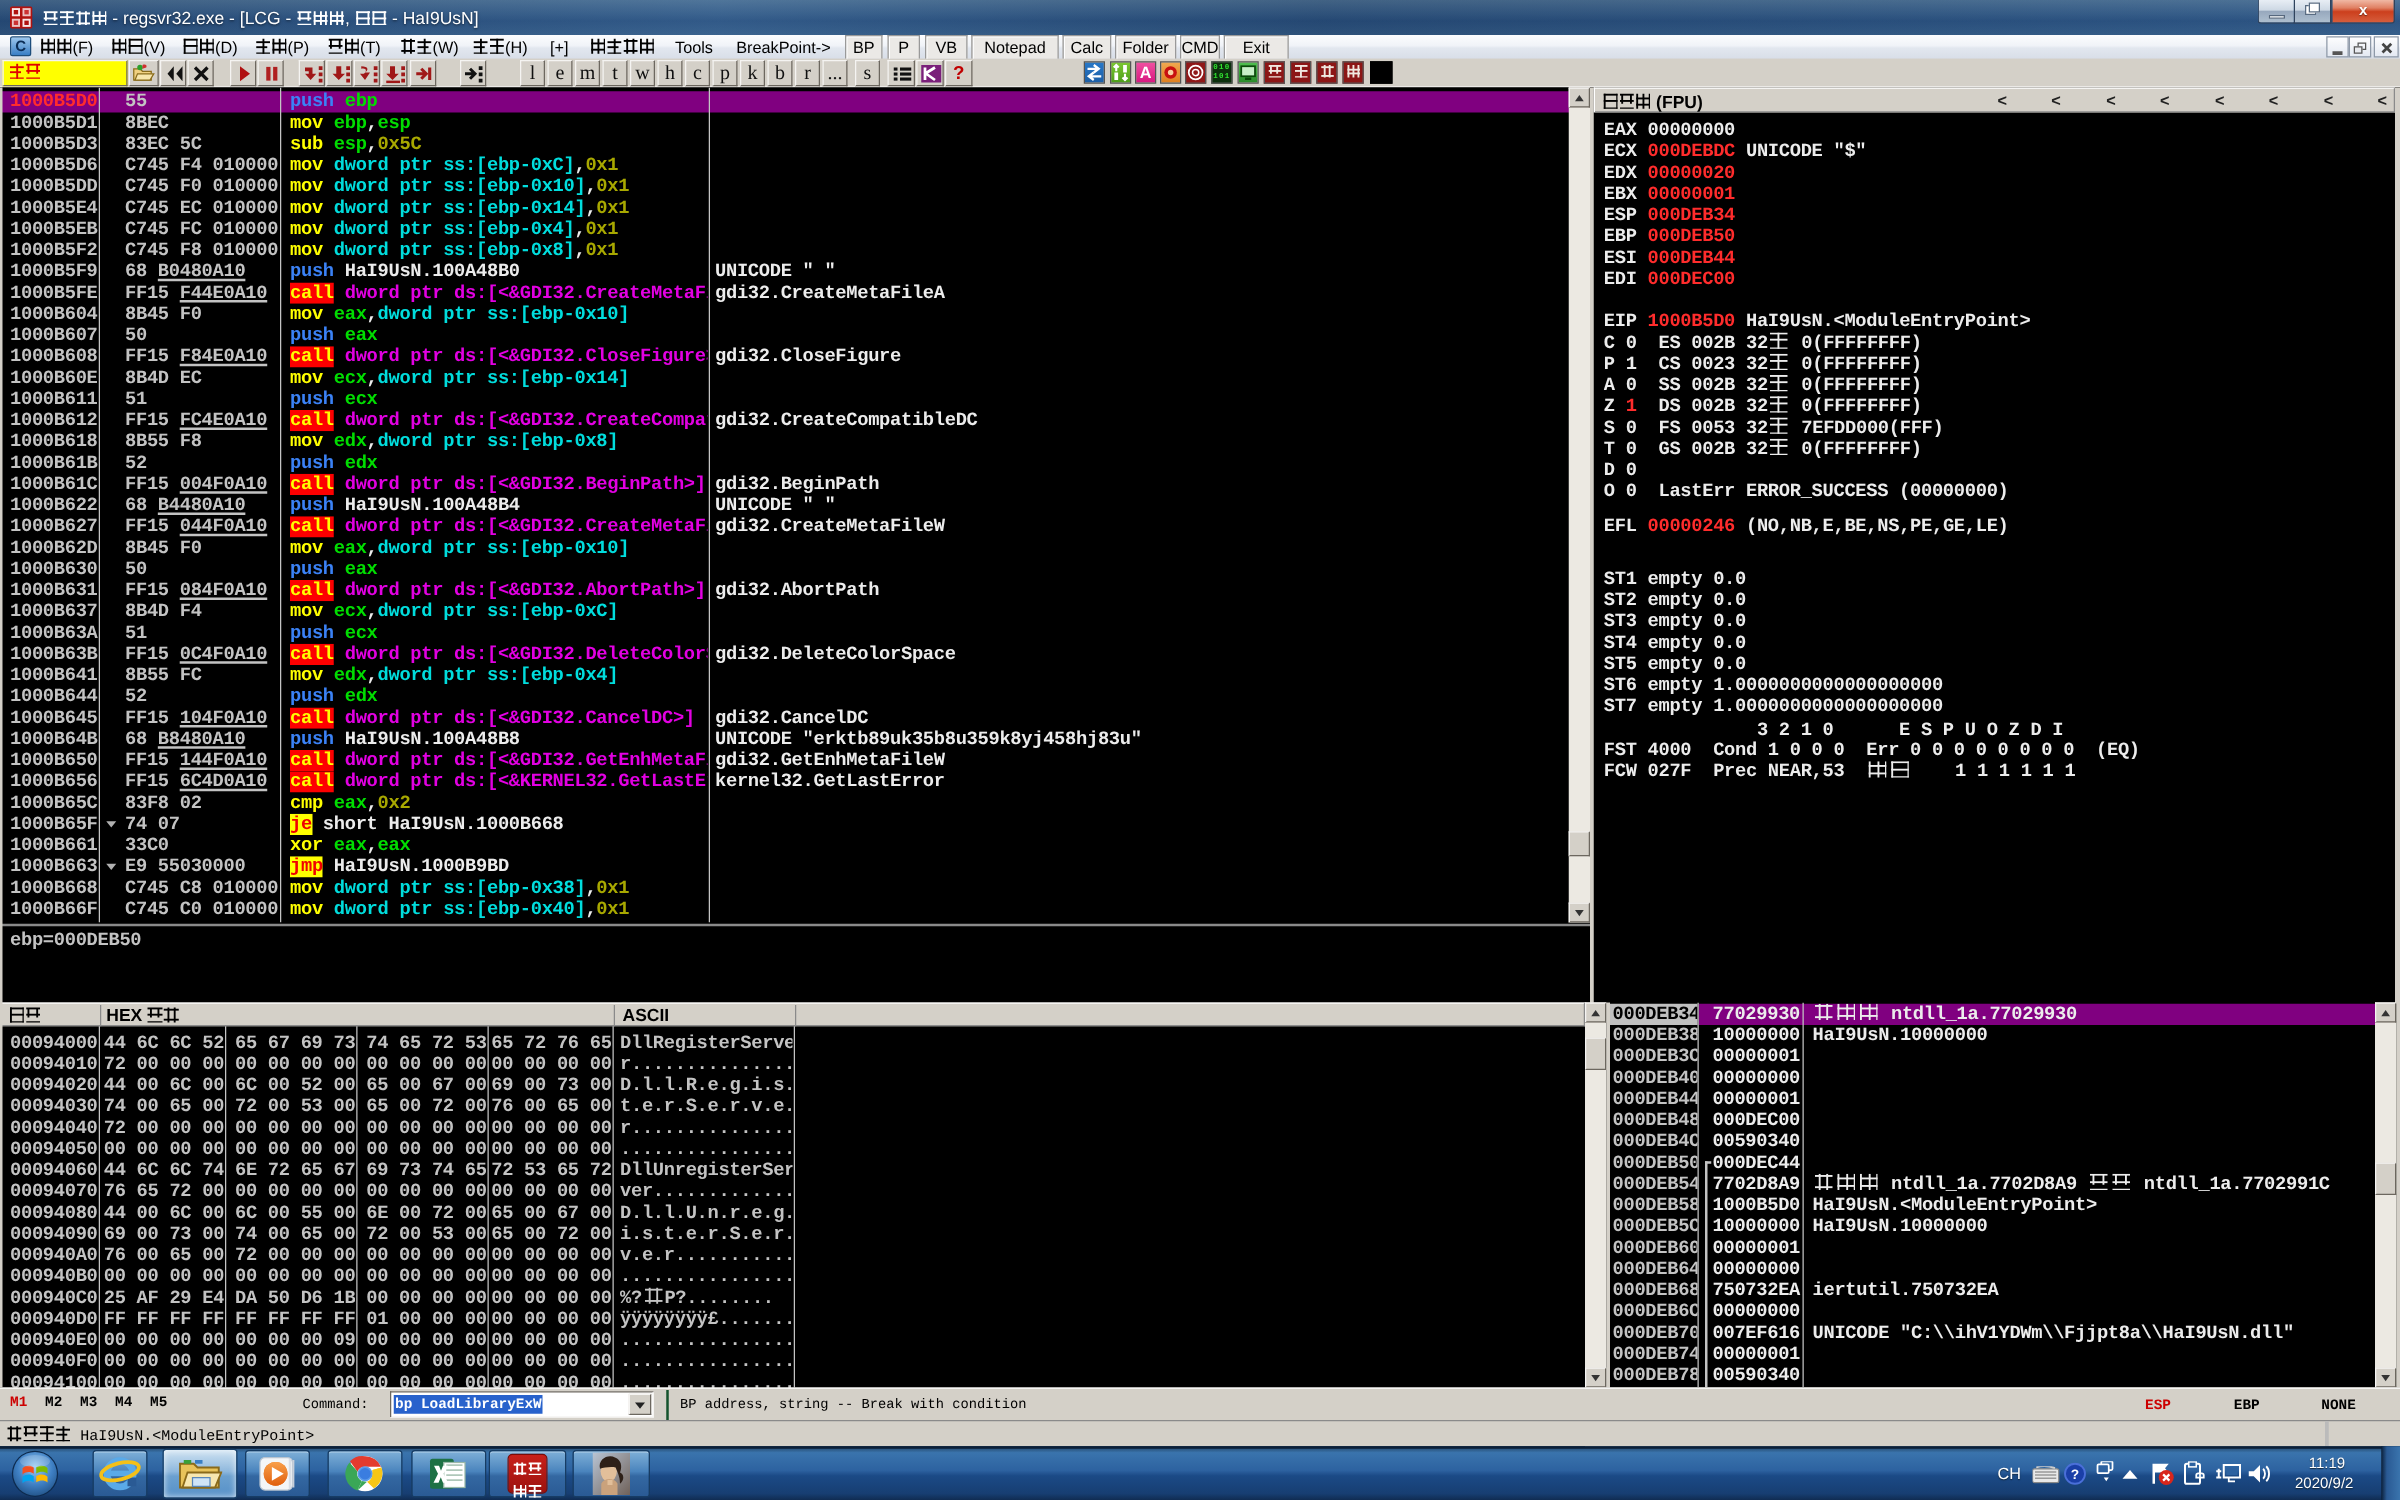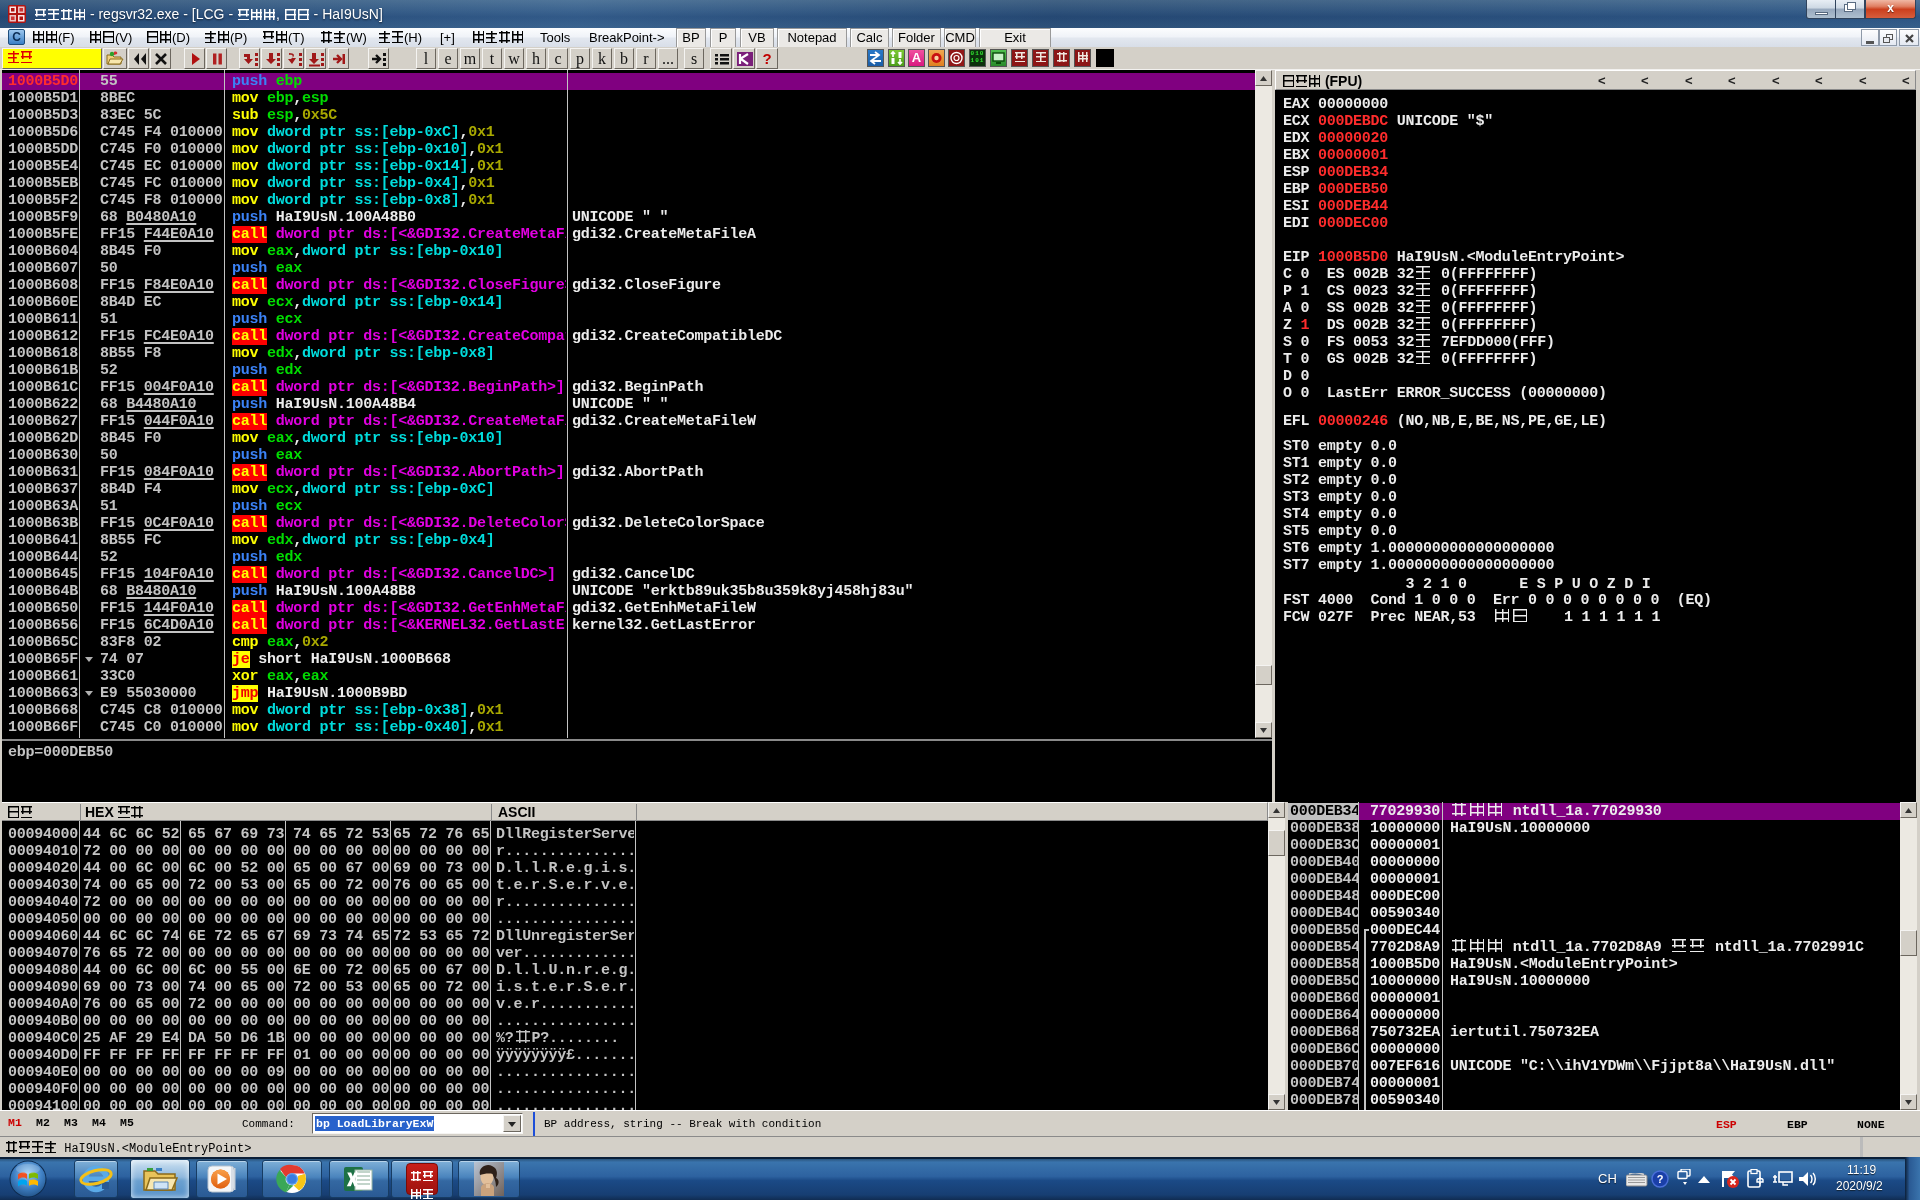--- a/index.html
+++ b/index.html
@@ -60,21 +60,21 @@
 <div class="abs" style="left:472px;top:2px;font:13px/16px 'Liberation Sans',sans-serif;color:#000"><i class="cju p5"></i><i class="cju p4"></i><i class="cju p2"></i><i class="cju p5"></i></div>
 <div class="abs" style="left:540px;top:2px;font:13px/16px 'Liberation Sans',sans-serif;color:#000">Tools</div>
 <div class="abs" style="left:589px;top:2px;font:13px/16px 'Liberation Sans',sans-serif;color:#000">BreakPoint-&gt;</div>
 <div class="abs" style="left:676px;top:0px;width:30px;height:19px;background:#ebe9e6;border:1px solid #999;border-bottom:none;box-shadow:inset 1px 1px 0 #fff;font:13px/18px 'Liberation Sans',sans-serif;color:#000;text-align:center">BP</div>
 <div class="abs" style="left:710px;top:0px;width:26px;height:19px;background:#ebe9e6;border:1px solid #999;border-bottom:none;box-shadow:inset 1px 1px 0 #fff;font:13px/18px 'Liberation Sans',sans-serif;color:#000;text-align:center">P</div>
 <div class="abs" style="left:740px;top:0px;width:34px;height:19px;background:#ebe9e6;border:1px solid #999;border-bottom:none;box-shadow:inset 1px 1px 0 #fff;font:13px/18px 'Liberation Sans',sans-serif;color:#000;text-align:center">VB</div>
 <div class="abs" style="left:777px;top:0px;width:70px;height:19px;background:#ebe9e6;border:1px solid #999;border-bottom:none;box-shadow:inset 1px 1px 0 #fff;font:13px/18px 'Liberation Sans',sans-serif;color:#000;text-align:center">Notepad</div>
 <div class="abs" style="left:850px;top:0px;width:39px;height:19px;background:#ebe9e6;border:1px solid #999;border-bottom:none;box-shadow:inset 1px 1px 0 #fff;font:13px/18px 'Liberation Sans',sans-serif;color:#000;text-align:center">Calc</div>
 <div class="abs" style="left:892px;top:0px;width:49px;height:19px;background:#ebe9e6;border:1px solid #999;border-bottom:none;box-shadow:inset 1px 1px 0 #fff;font:13px/18px 'Liberation Sans',sans-serif;color:#000;text-align:center">Folder</div>
 <div class="abs" style="left:944px;top:0px;width:32px;height:19px;background:#ebe9e6;border:1px solid #999;border-bottom:none;box-shadow:inset 1px 1px 0 #fff;font:13px/18px 'Liberation Sans',sans-serif;color:#000;text-align:center">CMD</div>
-<div class="abs" style="left:979px;top:0px;width:72px;height:19px;background:#ebe9e6;border:1px solid #999;border-bottom:none;box-shadow:inset 1px 1px 0 #fff;font:13px/18px 'Liberation Sans',sans-serif;color:#000;text-align:center">Exit</div>
+<div class="abs" style="left:979px;top:0px;width:52px;height:19px;background:#ebe9e6;border:1px solid #999;border-bottom:none;box-shadow:inset 1px 1px 0 #fff;font:13px/18px 'Liberation Sans',sans-serif;color:#000;text-align:center">Exit</div>
 <div class="abs" style="left:1861px;top:1px;width:18px;height:17px;background:linear-gradient(180deg,#fdfdfe,#e4e9f2);border:1px solid #8e99a8;position:absolute">
       <div class="abs" style="left:4px;top:11px;width:8px;height:2.5px;background:#555"></div>
     </div>
 <div class="abs" style="left:1879px;top:1px;width:18px;height:17px;background:linear-gradient(180deg,#fdfdfe,#e4e9f2);border:1px solid #8e99a8;position:absolute">
       <div class="abs" style="left:6px;top:4px;width:7px;height:6px;border:1.5px solid #555"></div>
       <div class="abs" style="left:3px;top:7px;width:7px;height:6px;border:1.5px solid #555;background:#e8eaef"></div>
     </div>
 <div class="abs" style="left:1899px;top:1px;width:20px;height:17px;background:linear-gradient(180deg,#fdfdfe,#e4e9f2);border:1px solid #8e99a8;position:absolute">
       <svg width="18" height="16" style="position:absolute;left:1px;top:1px">
         <path d="M5 4 L12 11 M12 4 L5 11" stroke="#444" stroke-width="2.2"></path>
@@ -416,21 +416,20 @@
 <div class="row" style="left:8px;top:179px;width:630px"><span class="w">EIP </span><span class="rd">1000B5D0</span><span class="w"> HaI9UsN.&lt;ModuleEntryPoint&gt;</span></div>
 <div class="row" style="left:8px;top:196px;width:630px"><span class="w">C 0  ES 002B 32</span><span class="w"><i class="cjm p0"></i></span><span class="w"> 0(FFFFFFFF)</span></div>
 <div class="row" style="left:8px;top:213px;width:630px"><span class="w">P 1  CS 0023 32</span><span class="w"><i class="cjm p0"></i></span><span class="w"> 0(FFFFFFFF)</span></div>
 <div class="row" style="left:8px;top:230px;width:630px"><span class="w">A 0  SS 002B 32</span><span class="w"><i class="cjm p0"></i></span><span class="w"> 0(FFFFFFFF)</span></div>
 <div class="row" style="left:8px;top:247px;width:630px"><span class="w">Z </span><span class="rd">1</span><span class="w">  DS 002B 32</span><span class="w"><i class="cjm p0"></i></span><span class="w"> 0(FFFFFFFF)</span></div>
 <div class="row" style="left:8px;top:264px;width:630px"><span class="w">S 0  FS 0053 32</span><span class="w"><i class="cjm p0"></i></span><span class="w"> 7EFDD000(FFF)</span></div>
 <div class="row" style="left:8px;top:281px;width:630px"><span class="w">T 0  GS 002B 32</span><span class="w"><i class="cjm p0"></i></span><span class="w"> 0(FFFFFFFF)</span></div>
 <div class="row" style="left:8px;top:298px;width:630px"><span class="w">D 0</span></div>
 <div class="row" style="left:8px;top:315px;width:630px"><span class="w">O 0  LastErr ERROR_SUCCESS (00000000)</span></div>
 <div class="row" style="left:8px;top:343px;width:630px"><span class="w">EFL </span><span class="rd">00000246</span><span class="w"> (NO,NB,E,BE,NS,PE,GE,LE)</span></div>
-<div class="row" style="left:8px;top:368px;width:630px"><span class="w">ST0 empty 0.0</span></div>
 <div class="row" style="left:8px;top:385px;width:630px"><span class="w">ST1 empty 0.0</span></div>
 <div class="row" style="left:8px;top:402px;width:630px"><span class="w">ST2 empty 0.0</span></div>
 <div class="row" style="left:8px;top:419px;width:630px"><span class="w">ST3 empty 0.0</span></div>
 <div class="row" style="left:8px;top:436px;width:630px"><span class="w">ST4 empty 0.0</span></div>
 <div class="row" style="left:8px;top:453px;width:630px"><span class="w">ST5 empty 0.0</span></div>
 <div class="row" style="left:8px;top:470px;width:630px"><span class="w">ST6 empty 1.0000000000000000000</span></div>
 <div class="row" style="left:8px;top:487px;width:630px"><span class="w">ST7 empty 1.0000000000000000000</span></div>
 <div class="row" style="left:8px;top:506px;width:630px"><span class="w">              3 2 1 0      E S P U O Z D I</span></div>
 <div class="row" style="left:8px;top:522px;width:630px"><span class="w">FST 4000  Cond 1 0 0 0  Err 0 0 0 0 0 0 0 0  (EQ)</span></div>
 <div class="row" style="left:8px;top:539px;width:630px"><span class="w">FCW 027F  Prec NEAR,53  </span><span class="w"><i class="cjm p5"></i><i class="cjm p1"></i></span><span class="w">    1 1 1 1 1 1</span></div>
@@ -640,21 +639,21 @@
 <div class="abs" style="left:120px;top:5px;font:bold 11.5px/13px 'Liberation Mono',monospace;color:#000">M5</div>
 <div class="abs" style="left:242px;top:7px;font:11px/13px 'Liberation Mono',monospace;color:#000">Command:</div>
 <div class="abs" style="left:312px;top:2px;width:211px;height:21px;background:#fff;border:1.5px solid #6c675f;border-right-color:#f5f4f2;border-bottom-color:#f5f4f2">
       <span style="position:absolute;left:2px;top:2px;background:#2862cc;color:#fff;font:bold 11.5px/15px 'Liberation Mono',monospace;padding:0 1px">bp LoadLibraryExW</span>
       <div class="abs btn3" style="left:190px;top:0.5px;width:18px;height:17px">
         <svg width="14" height="14" style="position:absolute;left:1px;top:1px">
           <path d="M3 5 L11 5 L7 10 Z" fill="#222"></path>
         </svg>
       </div>
     </div>
-<div class="abs" style="left:533px;top:1px;width:1080px;height:40px;border-left:2px solid #1d4ed8">
+<div class="abs" style="left:533px;top:1px;width:1080px;height:40px;border-left:2px solid #14532d">
       <div style="position:absolute;left:9px;top:6px;font:11px/13px 'Liberation Mono',monospace;color:#000">BP address, string -- Break with condition</div>
     </div>
 <div class="abs" style="left:1716px;top:7px;font:bold 11.5px/13px 'Liberation Mono',monospace;color:#cc0000">ESP</div>
 <div class="abs" style="left:1787px;top:7px;font:bold 11.5px/13px 'Liberation Mono',monospace;color:#000">EBP</div>
 <div class="abs" style="left:1857px;top:7px;font:bold 11.5px/13px 'Liberation Mono',monospace;color:#000">NONE</div>
 </div>
 <div class="abs" style="left:0;top:1136px;width:1920px;height:21px;background:#d4d0c8;border-top:1px solid #8a8a8a">
 <div class="abs" style="left:5px;top:4px;font:12px/14px 'Liberation Mono',monospace;color:#000"><i class="cju p2"></i><i class="cju p3"></i><i class="cju p0"></i><i class="cju p4"></i> HaI9UsN.&lt;ModuleEntryPoint&gt;</div>
 <div class="abs" style="left:1860px;top:0;width:3px;height:21px;background:#bbb"></div>
 </div>

